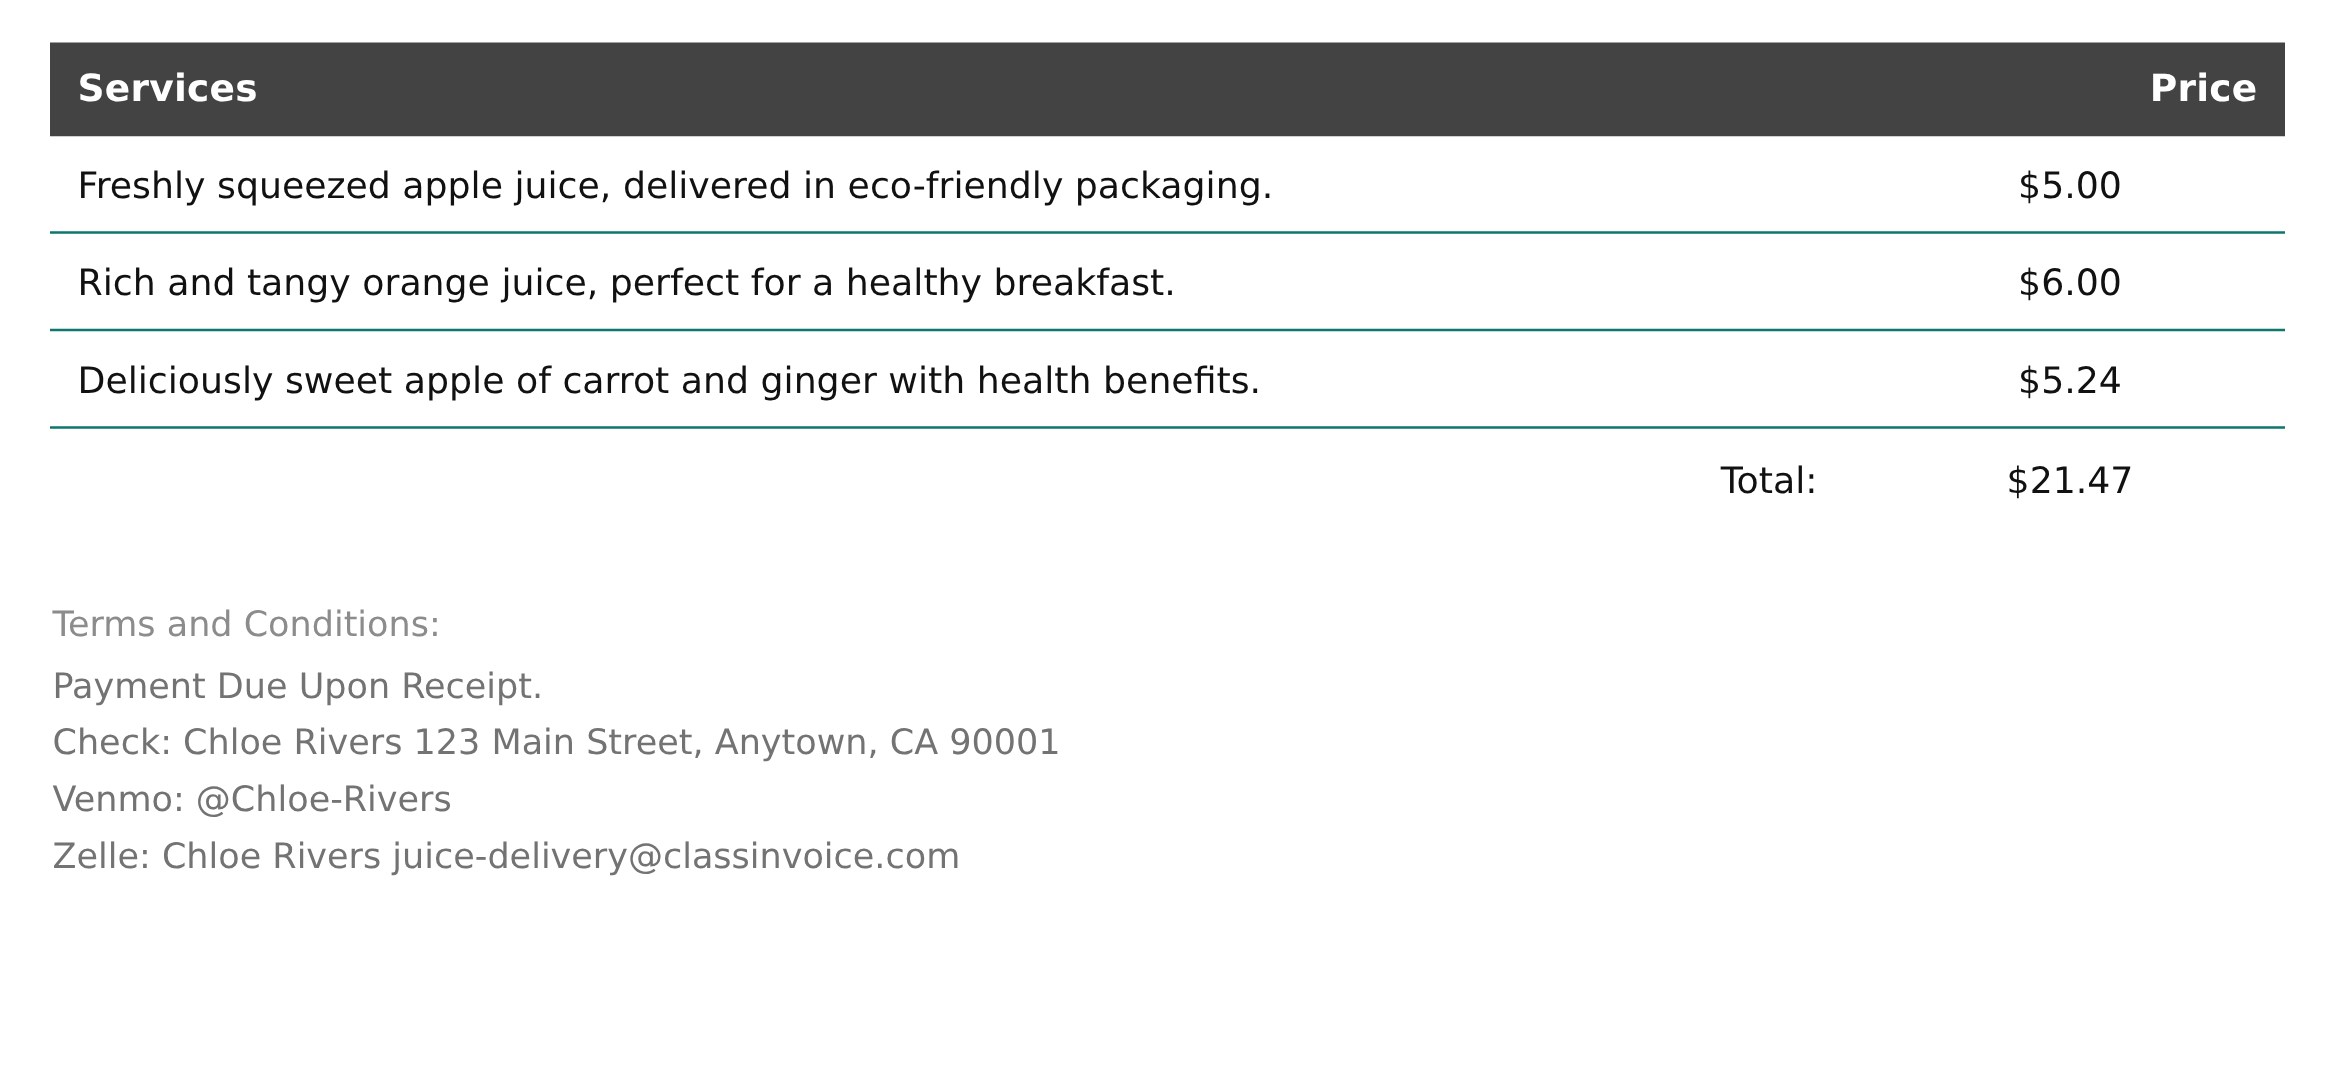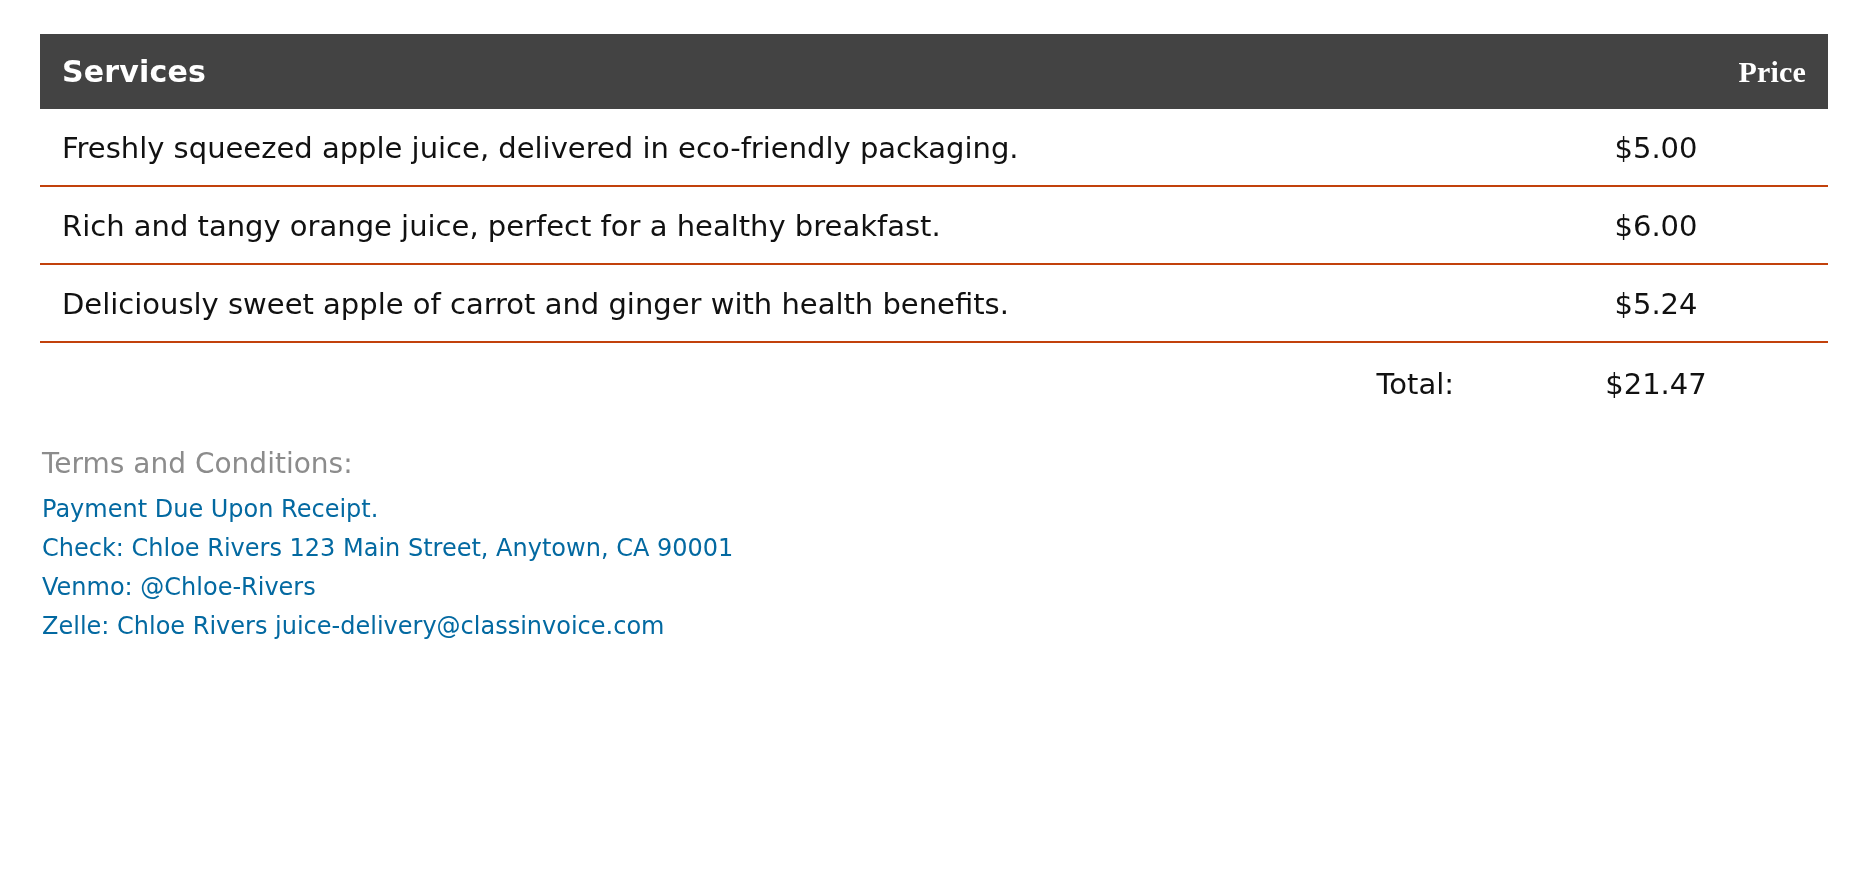--- a/index.html
+++ b/index.html
@@ -33,64 +33,64 @@
     padding: 20px 22px;
     text-align: left;
     letter-spacing: 0.2px;
   }
   table.invoice thead th.price-col {
     text-align: right;
   }
   table.invoice tbody td {
     font-size: 29px;
     padding: 22px 22px 20px 22px;
-    border-bottom: 2px solid #c2410c;
+    border-bottom: 2px solid #0f766e;
     text-align: left;
     color: #111111;
     font-weight: 400;
   }
   table.invoice tbody td.price-cell {
     text-align: center;
     white-space: nowrap;
   }
   table.invoice tbody tr.total-row td {
     border-bottom: none;
     font-weight: normal;
     padding-top: 24px;
     padding-bottom: 10px;
   }
   table.invoice tbody tr.total-row td.total-label {
     text-align: right;
     padding-right: 30px;
   }
   .terms {
-    margin-top: 36px;
+    margin-top: 72px;
     padding-left: 2px;
   }
   .terms-title {
     font-size: 28px;
     color: #8c8c8c;
     margin-bottom: 10px;
   }
   .terms-line {
-    font-size: 24px;
-    color: #0369a1;
+    font-size: 28px;
+    color: #737373;
     line-height: 1.62;
   }
 </style>
 </head>
 <body>
 
 <div class="page">
 
   <table class="invoice">
     <thead>
       <tr>
         <th class="services-col">Services</th>
-        <th class="price-col" style="width:300px;font-family:Liberation Serif, serif;">Price</th>
+        <th class="price-col" style="width:300px;">Price</th>
       </tr>
     </thead>
     <tbody>
       <tr>
         <td>Freshly squeezed apple juice, delivered in eco-friendly packaging.</td>
         <td class="price-cell">$5.00</td>
       </tr>
       <tr>
         <td>Rich and tangy orange juice, perfect for a healthy breakfast.</td>
         <td class="price-cell">$6.00</td>

